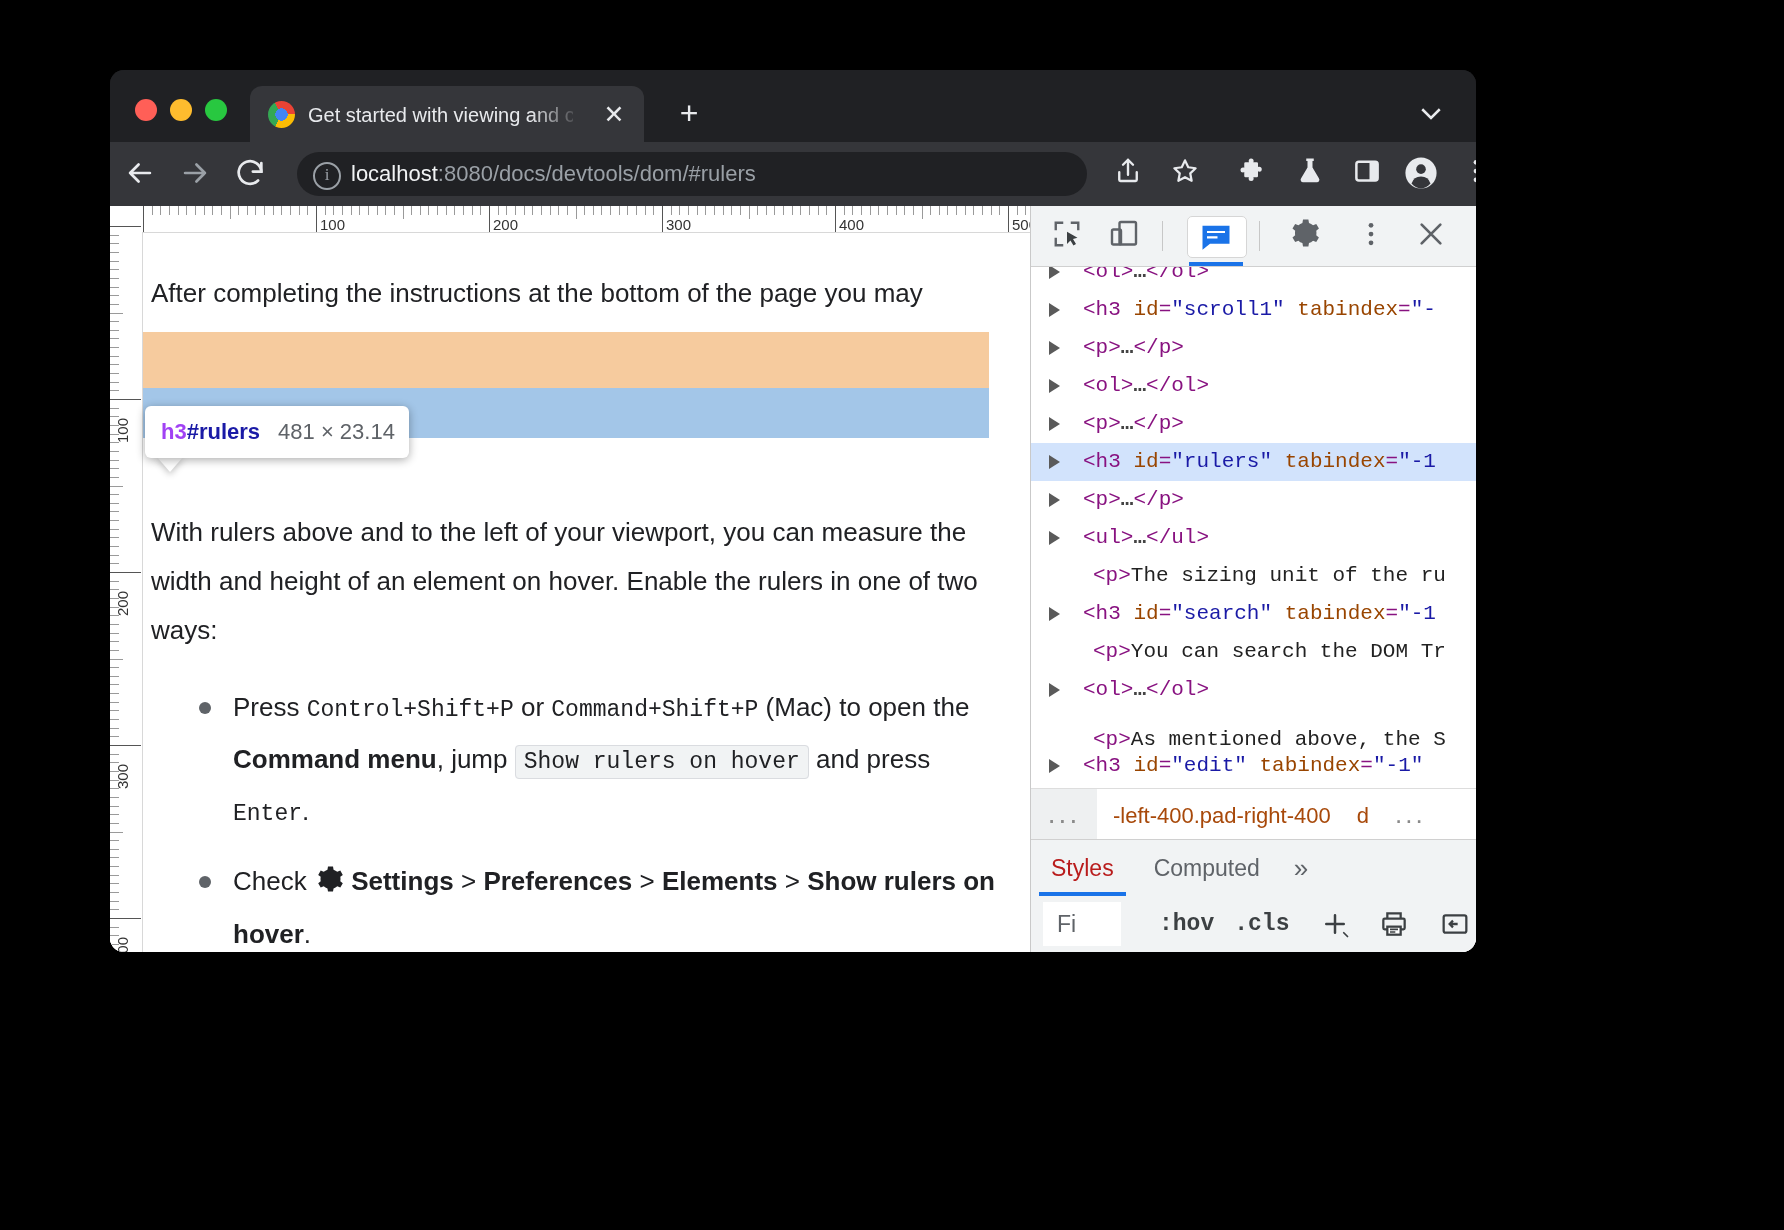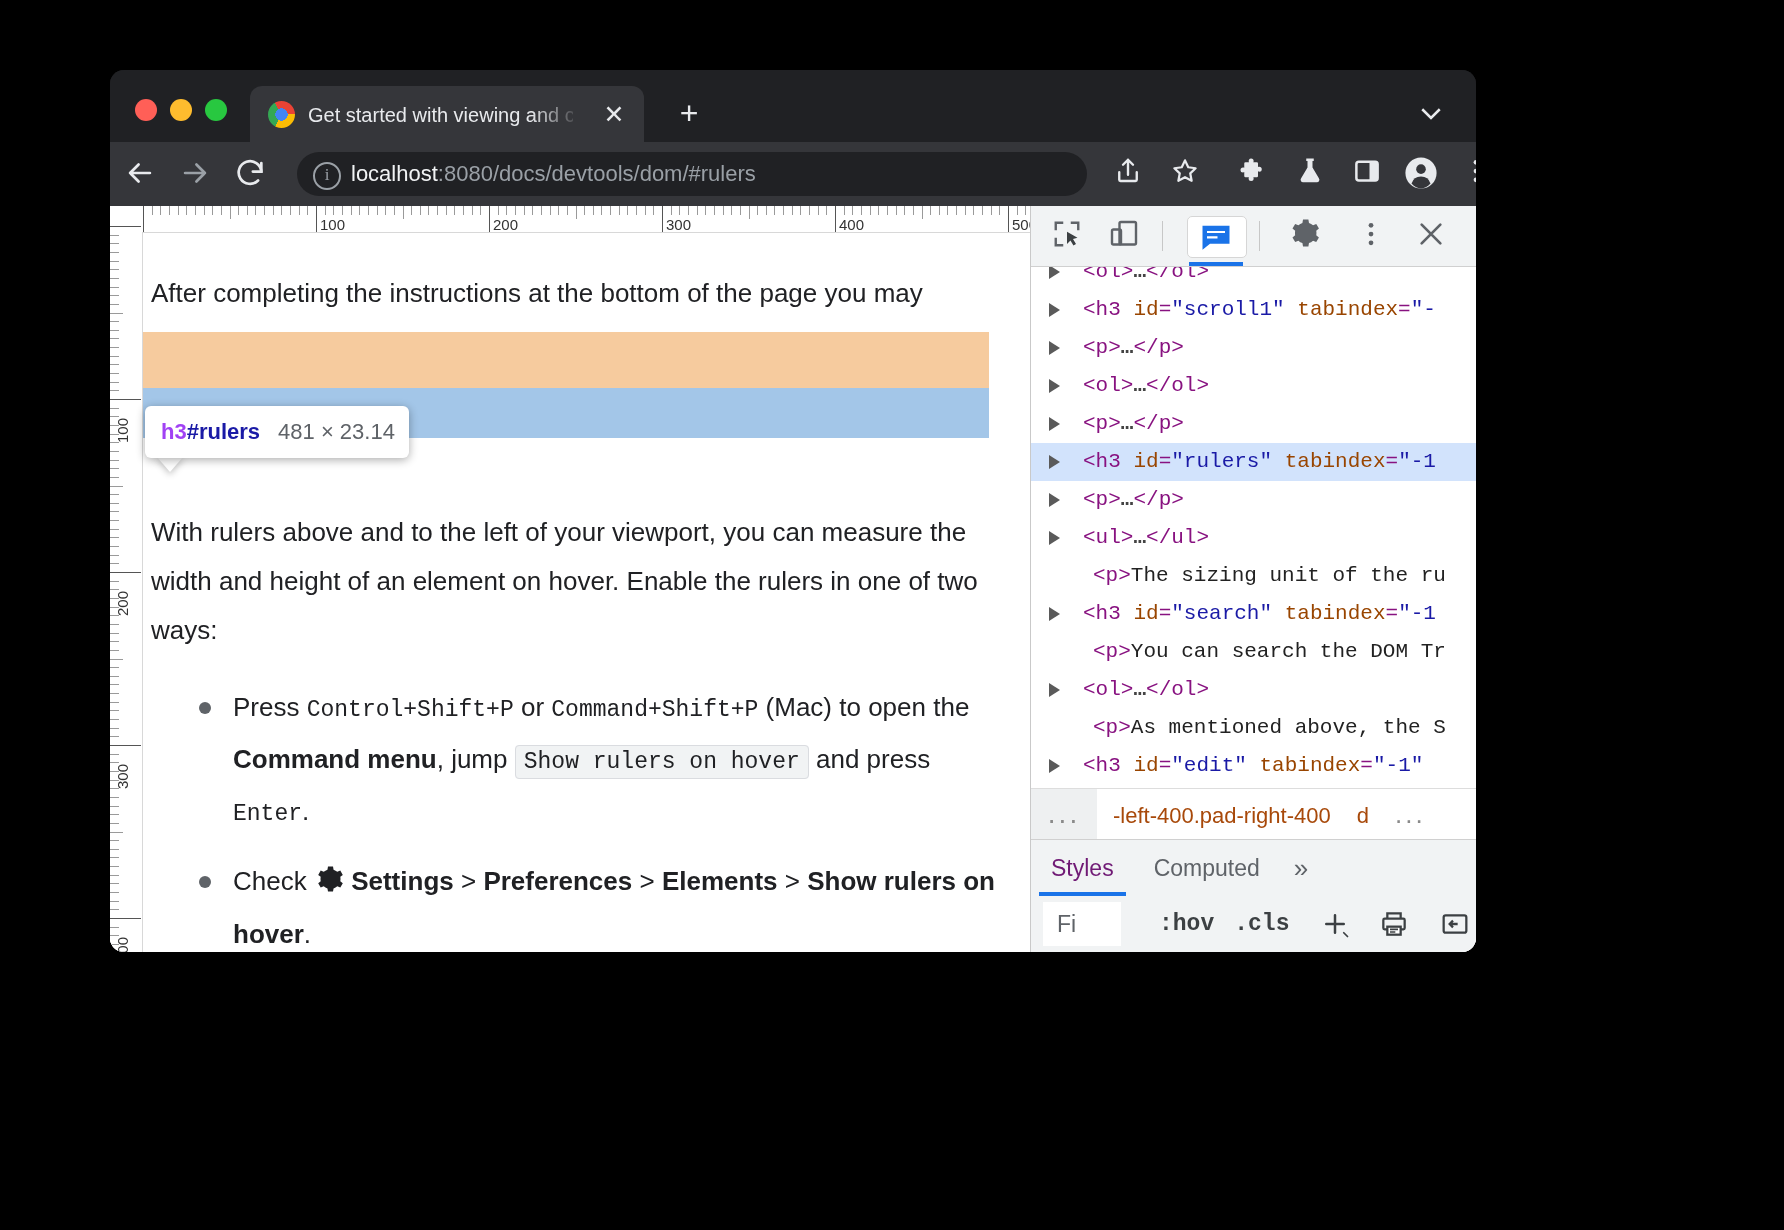--- a/index.html
+++ b/index.html
@@ -138,21 +138,21 @@
     flex:none;display:flex;align-items:center;font-family:"Liberation Sans",sans-serif;}
   #bc-more{width:66px;height:50px;background:#eef0f1;display:flex;align-items:center;
     justify-content:center;color:#8a8a8a;font-size:28px;letter-spacing:3px;line-height:10px;}
   #bc-path{color:#a8490a;font-size:22px;margin-left:16px;white-space:nowrap;overflow:hidden;}
   #bc-path .gap{display:inline-block;width:26px;}
   #bc-tail{color:#8a8a8a;font-size:26px;letter-spacing:3px;}
 
   #styles-tabs{height:56px;background:#f1f3f4;border-top:1px solid #d0d0d0;
     position:relative;flex:none;display:flex;align-items:center;}
   .st-tab{font-size:23px;color:#5f6368;padding:0 20px;height:56px;line-height:56px;position:relative;}
-  .st-tab.active{color:#701a75;}
+  .st-tab.active{color:#b91c1c;}
   .st-tab.active:after{content:"";position:absolute;left:8px;right:8px;bottom:0;height:4px;background:#1a73e8;}
   #st-more{font-size:26px;color:#5f6368;padding:0 14px;}
 
   #styles-filter{height:56px;background:#f1f3f4;position:relative;flex:none;
     display:flex;align-items:center;}
   #filter-input{width:78px;height:44px;margin-left:12px;background:#fff;border:none;
     font-size:23px;color:#5f6368;padding-left:14px;box-sizing:border-box;
     font-family:"Liberation Sans",sans-serif;}
   .fl-btn{font-family:"Liberation Mono",monospace;font-size:23px;color:#3c4043;
     padding:0 10px;font-weight:700;}
@@ -539,21 +539,21 @@
           <div class="node" style="top: 0px;"><span class="arrow"></span><span>&lt;p&gt;<span class="dots">…</span>&lt;/p&gt;</span></div>
           <div class="node" style="top: 0px;"><span class="arrow"></span><span>&lt;ol&gt;<span class="dots">…</span>&lt;/ol&gt;</span></div>
           <div class="node" style="top: 0px;"><span class="arrow"></span><span>&lt;p&gt;<span class="dots">…</span>&lt;/p&gt;</span></div>
           <div class="node sel" style="top: 0px;"><span class="arrow"></span><span>&lt;h3 <span class="attr">id</span>=<span class="val">"rulers"</span> <span class="attr">tabindex</span>=<span class="val">"-1</span></span></div>
           <div class="node" style="top: 0px;"><span class="arrow"></span><span>&lt;p&gt;<span class="dots">…</span>&lt;/p&gt;</span></div>
           <div class="node" style="top: 0px;"><span class="arrow"></span><span>&lt;ul&gt;<span class="dots">…</span>&lt;/ul&gt;</span></div>
           <div class="node" style="top: 0px; padding-left: 62px;"><span><span style="color:#881280">&lt;p&gt;</span><span class="txt">The sizing unit of the ru</span></span></div>
           <div class="node" style="top: 0px;"><span class="arrow"></span><span>&lt;h3 <span class="attr">id</span>=<span class="val">"search"</span> <span class="attr">tabindex</span>=<span class="val">"-1</span></span></div>
           <div class="node" style="top: 0px; padding-left: 62px;"><span><span style="color:#881280">&lt;p&gt;</span><span class="txt">You can search the DOM Tr</span></span></div>
           <div class="node" style="top: 0px;"><span class="arrow"></span><span>&lt;ol&gt;<span class="dots">…</span>&lt;/ol&gt;</span></div>
-          <div class="node" style="top: 0px; padding-left: 62px;"><span><span style="color:#881280">&lt;p&gt;</span><span class="txt">As mentioned above, the S</span></span></div>
+          <div class="node" style="top: 12px; padding-left: 62px;"><span><span style="color:#881280">&lt;p&gt;</span><span class="txt">As mentioned above, the S</span></span></div>
           <div class="node" style="top: 0px;"><span class="arrow"></span><span>&lt;h3 <span class="attr">id</span>=<span class="val">"edit"</span> <span class="attr">tabindex</span>=<span class="val">"-1"</span></span></div>
         </div>
 
       <div id="breadcrumb">
         <div id="bc-more">...</div>
         <div id="bc-path"><span>-left-400.pad-right-400</span><span class="gap"></span><span>d</span><span class="gap"></span><span id="bc-tail">...</span></div>
       </div>
 
       <div id="styles-tabs">
         <div class="st-tab active">Styles</div>

